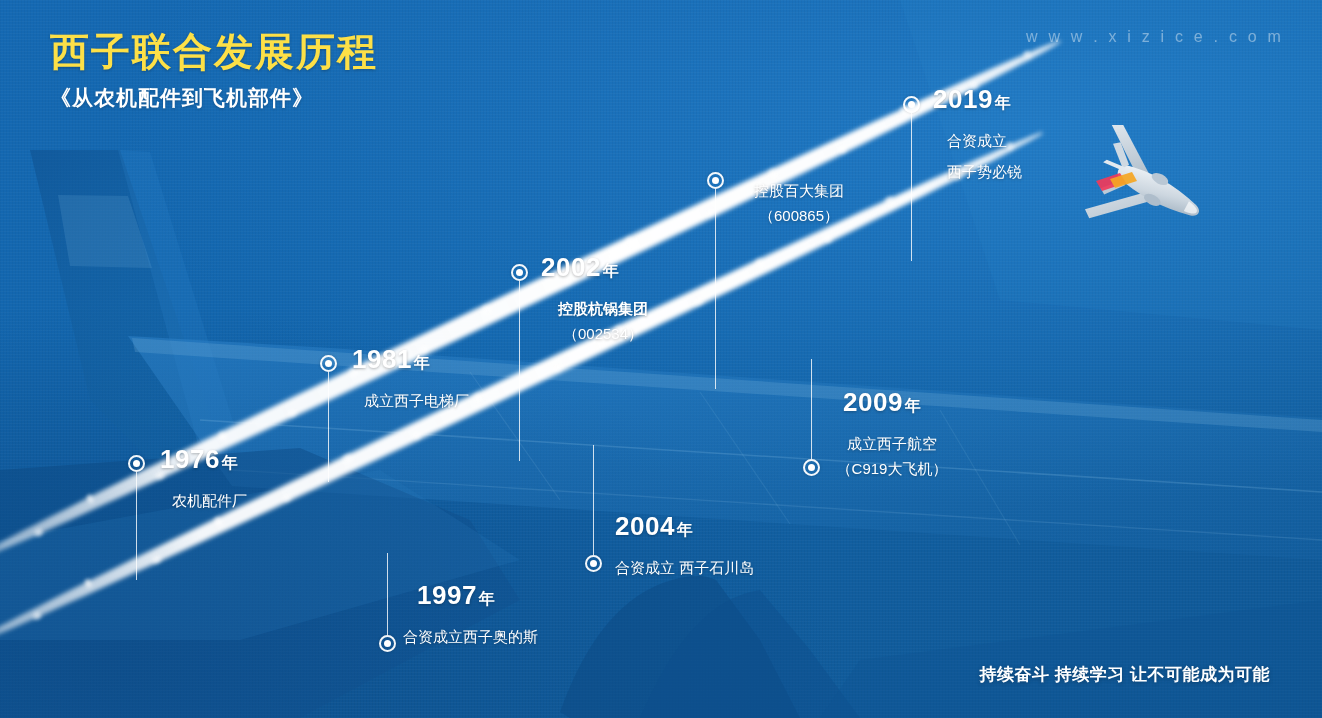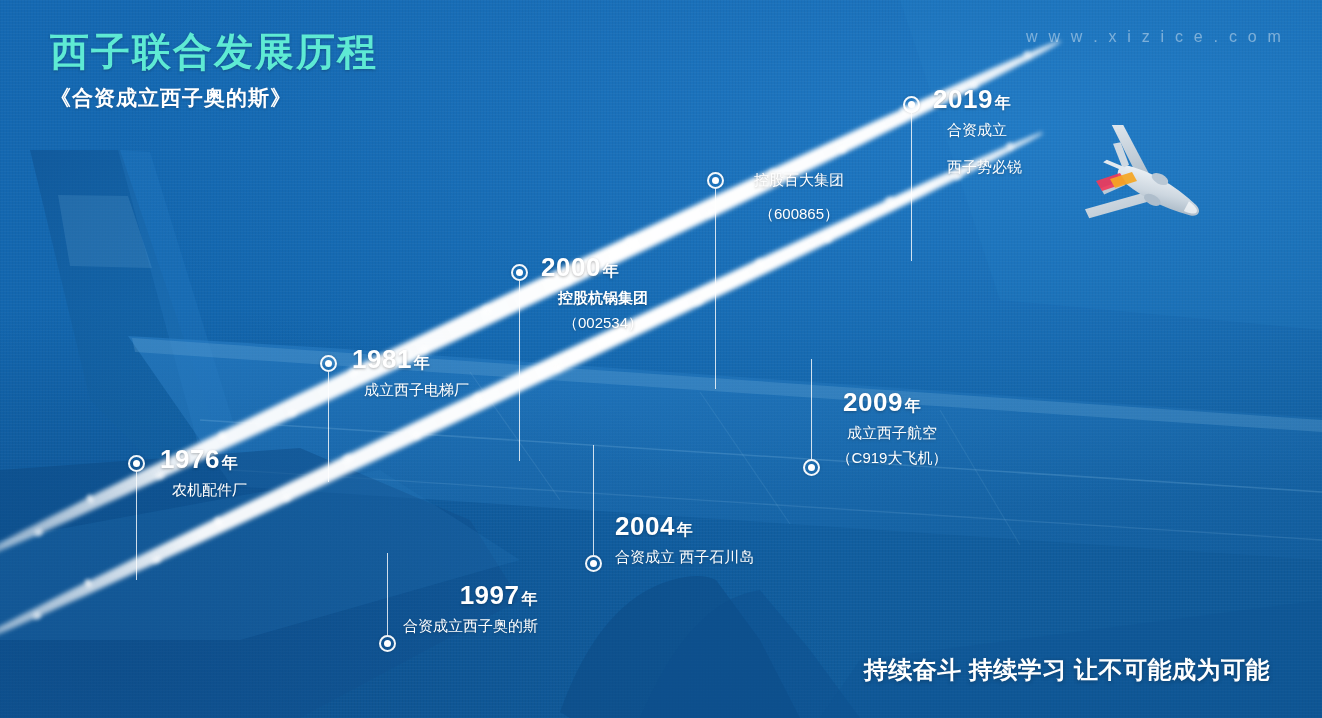--- a/index.html
+++ b/index.html
@@ -74,21 +74,21 @@
       radial-gradient(8px 8px at 97% 44%, rgba(255,255,255,.70), rgba(255,255,255,0) 70%);
     filter:blur(1.6px);
   }
 
   
   .jet{position:absolute;}
 
   
   .header{position:absolute;left:50px;top:30px;}
   .title{
-    color:#5eead4;font-size:39px;font-weight:bold;letter-spacing:2px;
+    color:#fde047;font-size:39px;font-weight:bold;letter-spacing:2px;
     line-height:1.15;text-shadow:0 1px 3px rgba(0,0,0,.25);
     white-space:nowrap;
   }
   .subtitle{
     color:#ffffff;font-size:21px;font-weight:bold;letter-spacing:1px;
     margin-top:9px;white-space:nowrap;
     text-shadow:0 1px 3px rgba(0,0,0,.22);
   }
   .watermark{
     position:absolute;right:38px;top:28px;
@@ -119,35 +119,35 @@
   .ev-text{position:absolute;}
   .year{
     color:#ffffff;font-weight:bold;line-height:1;
     white-space:nowrap;text-shadow:0 1px 3px rgba(0,0,0,.28);
     letter-spacing:0.5px;
   }
   .year .num{font-size:26px;}
   .year .cn{font-size:16px;font-weight:bold;margin-left:2px;}
   .desc{
     color:#ffffff;font-size:15px;line-height:1.45;white-space:nowrap;
-    text-shadow:0 1px 3px rgba(0,0,0,.28);margin-top:7px;
+    text-shadow:0 1px 3px rgba(0,0,0,.28);margin-top:18px;
   }
   .desc.bold{font-weight:bold;}
   .desc.center{text-align:center;}
 
   
   .slogans{
     position:absolute;right:52px;bottom:32px;text-align:right;
   }
   .slogan1{
     color:#ffffff;font-size:20px;font-weight:bold;letter-spacing:.5px;
     white-space:nowrap;text-shadow:0 1px 4px rgba(0,0,0,.3);
   }
   .slogan2{
-    color:#ffffff;font-size:24px;font-weight:bold;letter-spacing:.5px;
+    color:#ffffff;font-size:17px;font-weight:bold;letter-spacing:.5px;
     white-space:nowrap;margin-top:18px;text-shadow:0 1px 4px rgba(0,0,0,.3);
   }
 </style>
 </head>
 <body>
 
 <div class="stage">
 
   <div class="sky"></div>
   <div class="sky-grain"></div>
@@ -243,21 +243,21 @@
         <path d="M 132 56 Q 144 58 144 62 Q 144 66 132 67 Z" fill="#ffffff" opacity=".65"></path>
       </g>
 
       <path d="M 36 56 L 60 48 L 66 58 L 42 66 Z" fill="#ef3b5b" opacity=".92"></path>
       <path d="M 50 54 L 72 47 L 77 56 L 55 63 Z" fill="#f5a623" opacity=".92"></path>
     </svg>
   </div>
 
   <div class="header">
     <div class="title">西子联合发展历程</div>
-    <div class="subtitle">《合资成立西子奥的斯》</div>
+    <div class="subtitle">《从农机配件到飞机部件》</div>
   </div>
   <div class="watermark">w w w . x i z i c e . c o m</div>
 
   <div class="event" style="left:128px;top:455px;">
     <div class="marker" style="left:0;top:0;"></div>
     <div class="stem" style="left:8px;top:17px;height:108px;"></div>
     <div class="ev-text" style="left:32px;top:-9px;">
       <div class="year">
         <span class="num">1976</span><span class="cn">年</span>
       </div>
@@ -273,33 +273,33 @@
         <span class="num">1981</span><span class="cn">年</span>
       </div>
       <div class="desc" style="margin-left:12px;">成立西子电梯厂</div>
     </div>
   </div>
 
   <div class="event" style="left:379px;top:635px;">
     <div class="marker" style="left:0;top:0;"></div>
     <div class="stem" style="left:8px;top:-82px;height:82px;"></div>
     <div class="ev-text" style="left:24px;top:-53px;">
-      <div class="year" style="margin-left:14px;text-align:right;">
+      <div class="year" style="margin-left:14px;">
         <span class="num">1997</span><span class="cn">年</span>
       </div>
       <div class="desc">合资成立西子奥的斯</div>
     </div>
   </div>
 
   <div class="event" style="left:511px;top:264px;">
     <div class="marker" style="left:0;top:0;"></div>
     <div class="stem" style="left:8px;top:17px;height:180px;"></div>
     <div class="ev-text" style="left:30px;top:-10px;">
       <div class="year">
-        <span class="num">2000</span><span class="cn">年</span>
+        <span class="num">2002</span><span class="cn">年</span>
       </div>
       <div class="desc bold center" style="width:124px;">控股杭锅集团</div>
       <div class="desc center" style="width:124px;margin-top:3px;">（002534）</div>
     </div>
   </div>
 
   <div class="event" style="left:585px;top:555px;">
     <div class="marker" style="left:0;top:0;"></div>
     <div class="stem" style="left:8px;top:-110px;height:110px;"></div>
     <div class="ev-text" style="left:30px;top:-42px;">
@@ -308,21 +308,21 @@
       </div>
       <div class="desc">合资成立 西子石川岛</div>
     </div>
   </div>
 
   <div class="event" style="left:707px;top:172px;">
     <div class="marker" style="left:0;top:0;"></div>
     <div class="stem" style="left:8px;top:17px;height:200px;"></div>
     <div class="ev-text" style="left:30px;top:-10px;">
       <div class="desc center" style="width:124px;">控股百大集团</div>
-      <div class="desc center" style="width:124px;margin-top:12px;text-align:center;">（600865）</div>
+      <div class="desc center" style="width:124px;margin-top:3px;text-align:center;">（600865）</div>
     </div>
   </div>
 
   <div class="event" style="left:803px;top:459px;">
     <div class="marker" style="left:0;top:0;"></div>
     <div class="stem" style="left:8px;top:-100px;height:100px;"></div>
     <div class="ev-text" style="left:20px;top:-70px;">
       <div class="year" style="margin-left:20px;">
         <span class="num">2009</span><span class="cn">年</span>
       </div>
@@ -332,21 +332,21 @@
   </div>
 
   <div class="event" style="left:903px;top:96px;">
     <div class="marker" style="left:0;top:0;"></div>
     <div class="stem" style="left:8px;top:17px;height:148px;"></div>
     <div class="ev-text" style="left:30px;top:-10px;">
       <div class="year">
         <span class="num">2019</span><span class="cn">年</span>
       </div>
       <div class="desc" style="margin-left:14px;">合资成立</div>
-      <div class="desc" style="margin-left:14px;margin-top:15px;">西子势必锐</div>
+      <div class="desc" style="margin-left:14px;margin-top:9px;">西子势必锐</div>
     </div>
   </div>
 
   <div class="slogans">
     <div class="slogan2">持续奋斗 持续学习 让不可能成为可能</div>
   </div>
 
 </div>
 
 </body></html>

